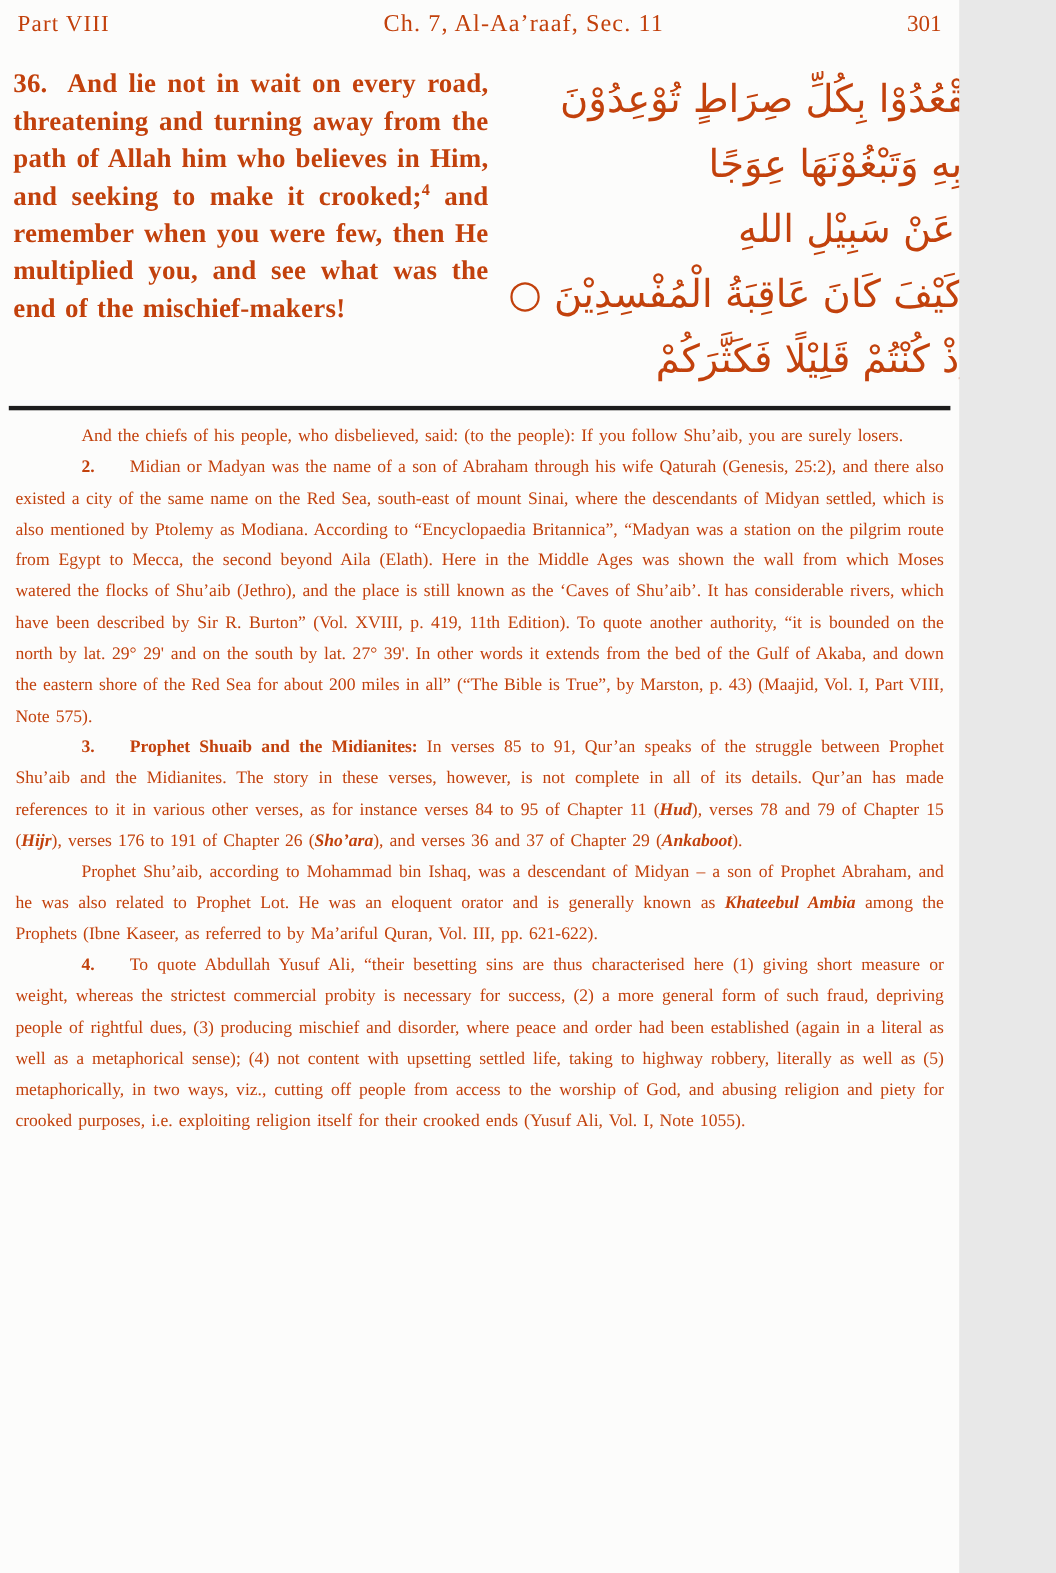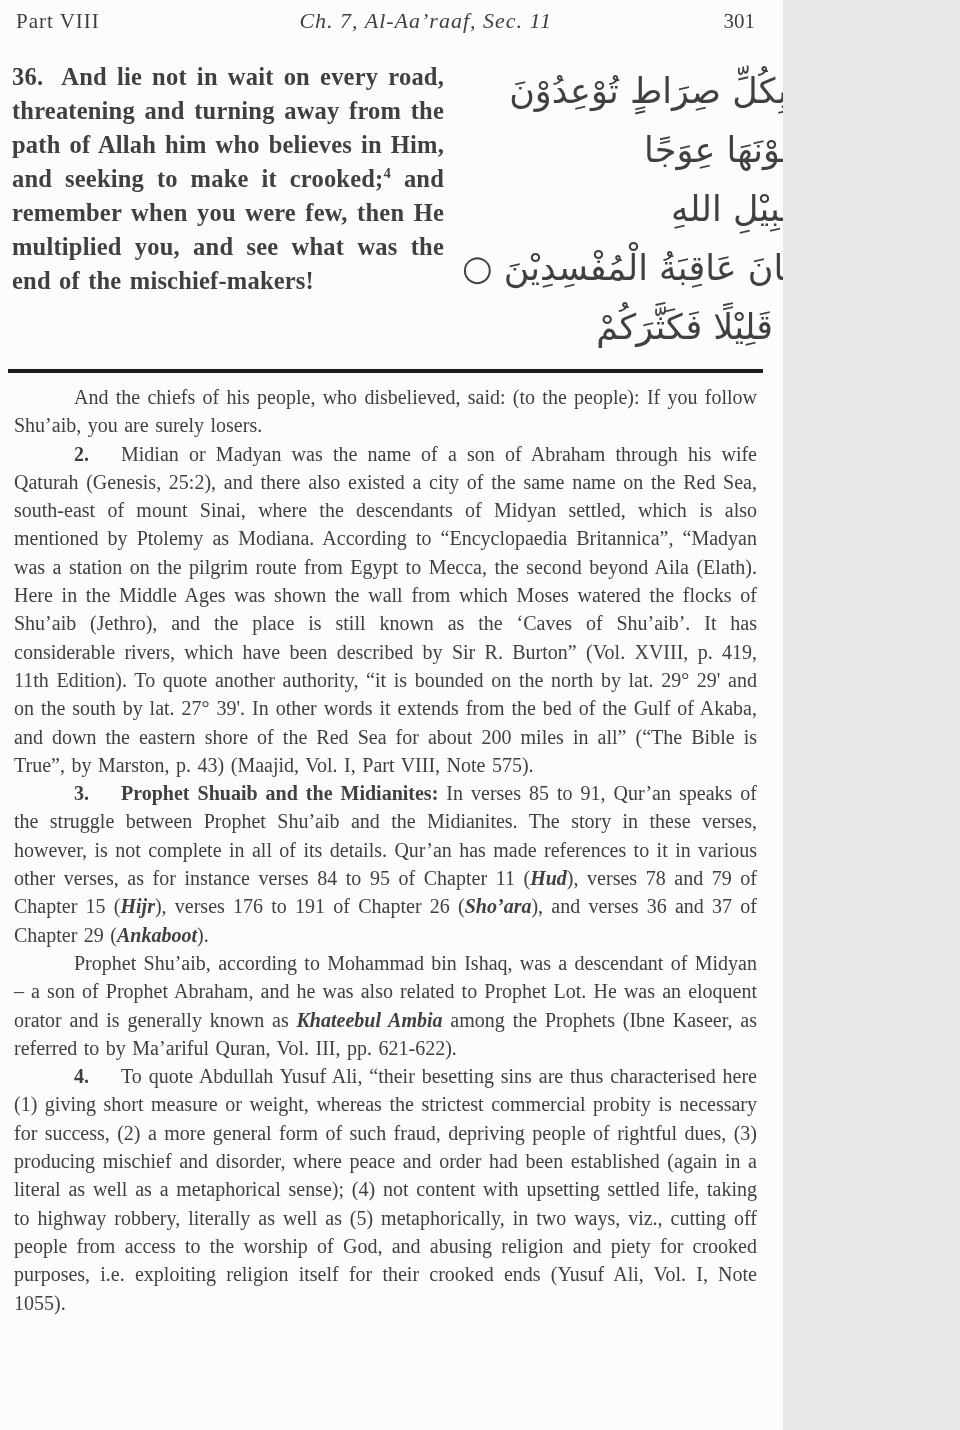--- a/index.html
+++ b/index.html
@@ -1,44 +1,44 @@
 <!DOCTYPE html>
 <html><head>
 <meta charset="utf-8">
 <style>
   html,body{margin:0;padding:0;background:#e8e8e8;}
   .page{
-    width:783px;height:1430px;box-sizing:border-box;
-    background:#fcfcfb;color:#404040;
-    padding:8px 24px 0 12px;overflow:hidden;
+    width:872px;height:1430px;box-sizing:border-box;
+    background:#fcfcfb;color:#c2410c;
+    padding:8px 12px 0 12px;overflow:hidden;
     font-family:"Liberation Serif",serif;
   }
   .header{display:flex;justify-content:space-between;align-items:baseline;padding:0 4px;}
   .header .part{font-size:21px;letter-spacing:1px;}
-  .header .chapter{font-size:22px;font-style:italic;letter-spacing:1px;margin-left:28px;}
+  .header .chapter{font-size:22px;letter-spacing:1px;margin-left:28px;}
   .header .pagenum{font-size:21px;}
   .verse-section{display:flex;margin-top:26px;}
   .verse-en{
     width:432px;flex:0 0 432px;
     font-weight:bold;font-size:24.5px;line-height:34px;
     text-align:justify;text-align-last:left;
     word-spacing:2px;letter-spacing:0.2px;
   }
   .verse-en .run-num{margin-right:18px;}
   .verse-ar{
     flex:1;margin-left:18px;direction:rtl;text-align:right;
     font-family:"DejaVu Sans",sans-serif;
     font-size:35px;line-height:59px;padding-top:2px;
   }
   .ar-line{white-space:nowrap;}
   .rule{border:none;border-top:4px solid #1d1d1d;margin:12px -4px 10px -4px;}
   .commentary{padding:0 2px;}
   .body-para{
     margin:0;text-indent:60px;text-align:justify;
-    font-size:20px;line-height:28.3px;word-spacing:1.5px;
+    font-size:16px;line-height:28.3px;word-spacing:1.5px;
   }
   .run-n{}
   .run-b{font-weight:bold;}
   .run-i{font-style:italic;font-weight:bold;}
   .run-num{font-weight:bold;margin-right:32px;}
   .run-sup{vertical-align:super;font-size:60%;font-weight:bold;line-height:0;}
 </style>
 </head>
 <body>
 

